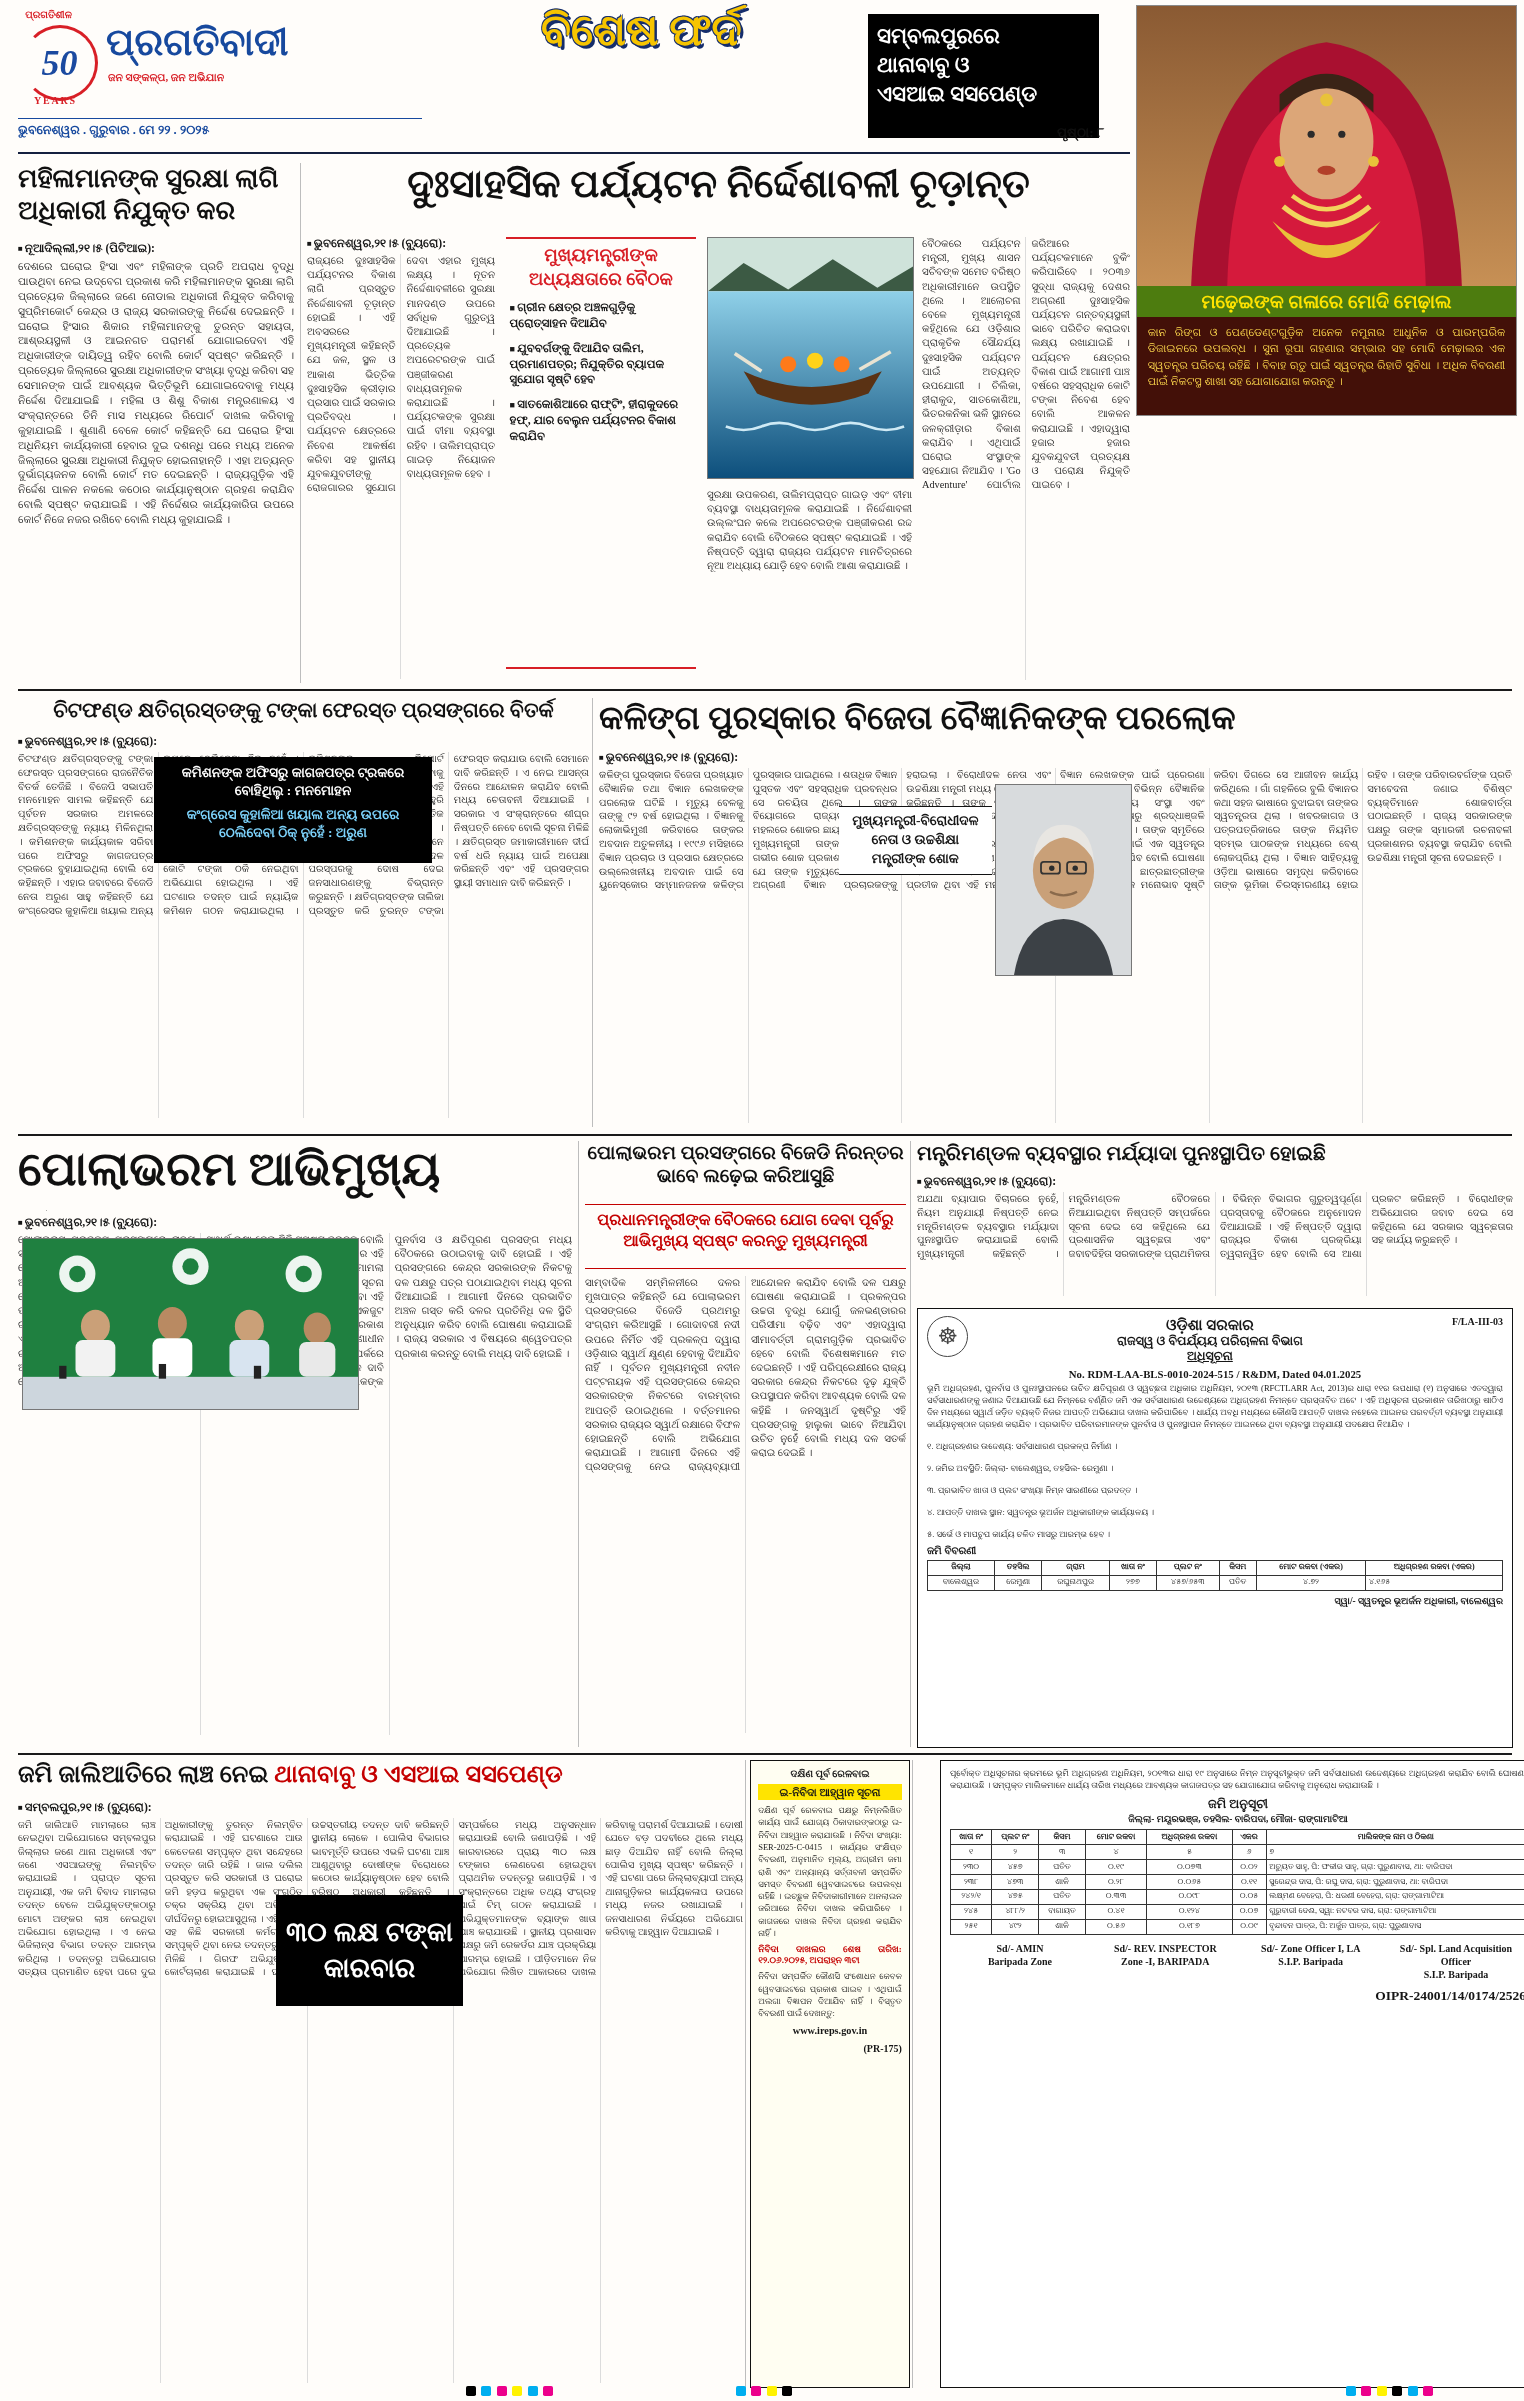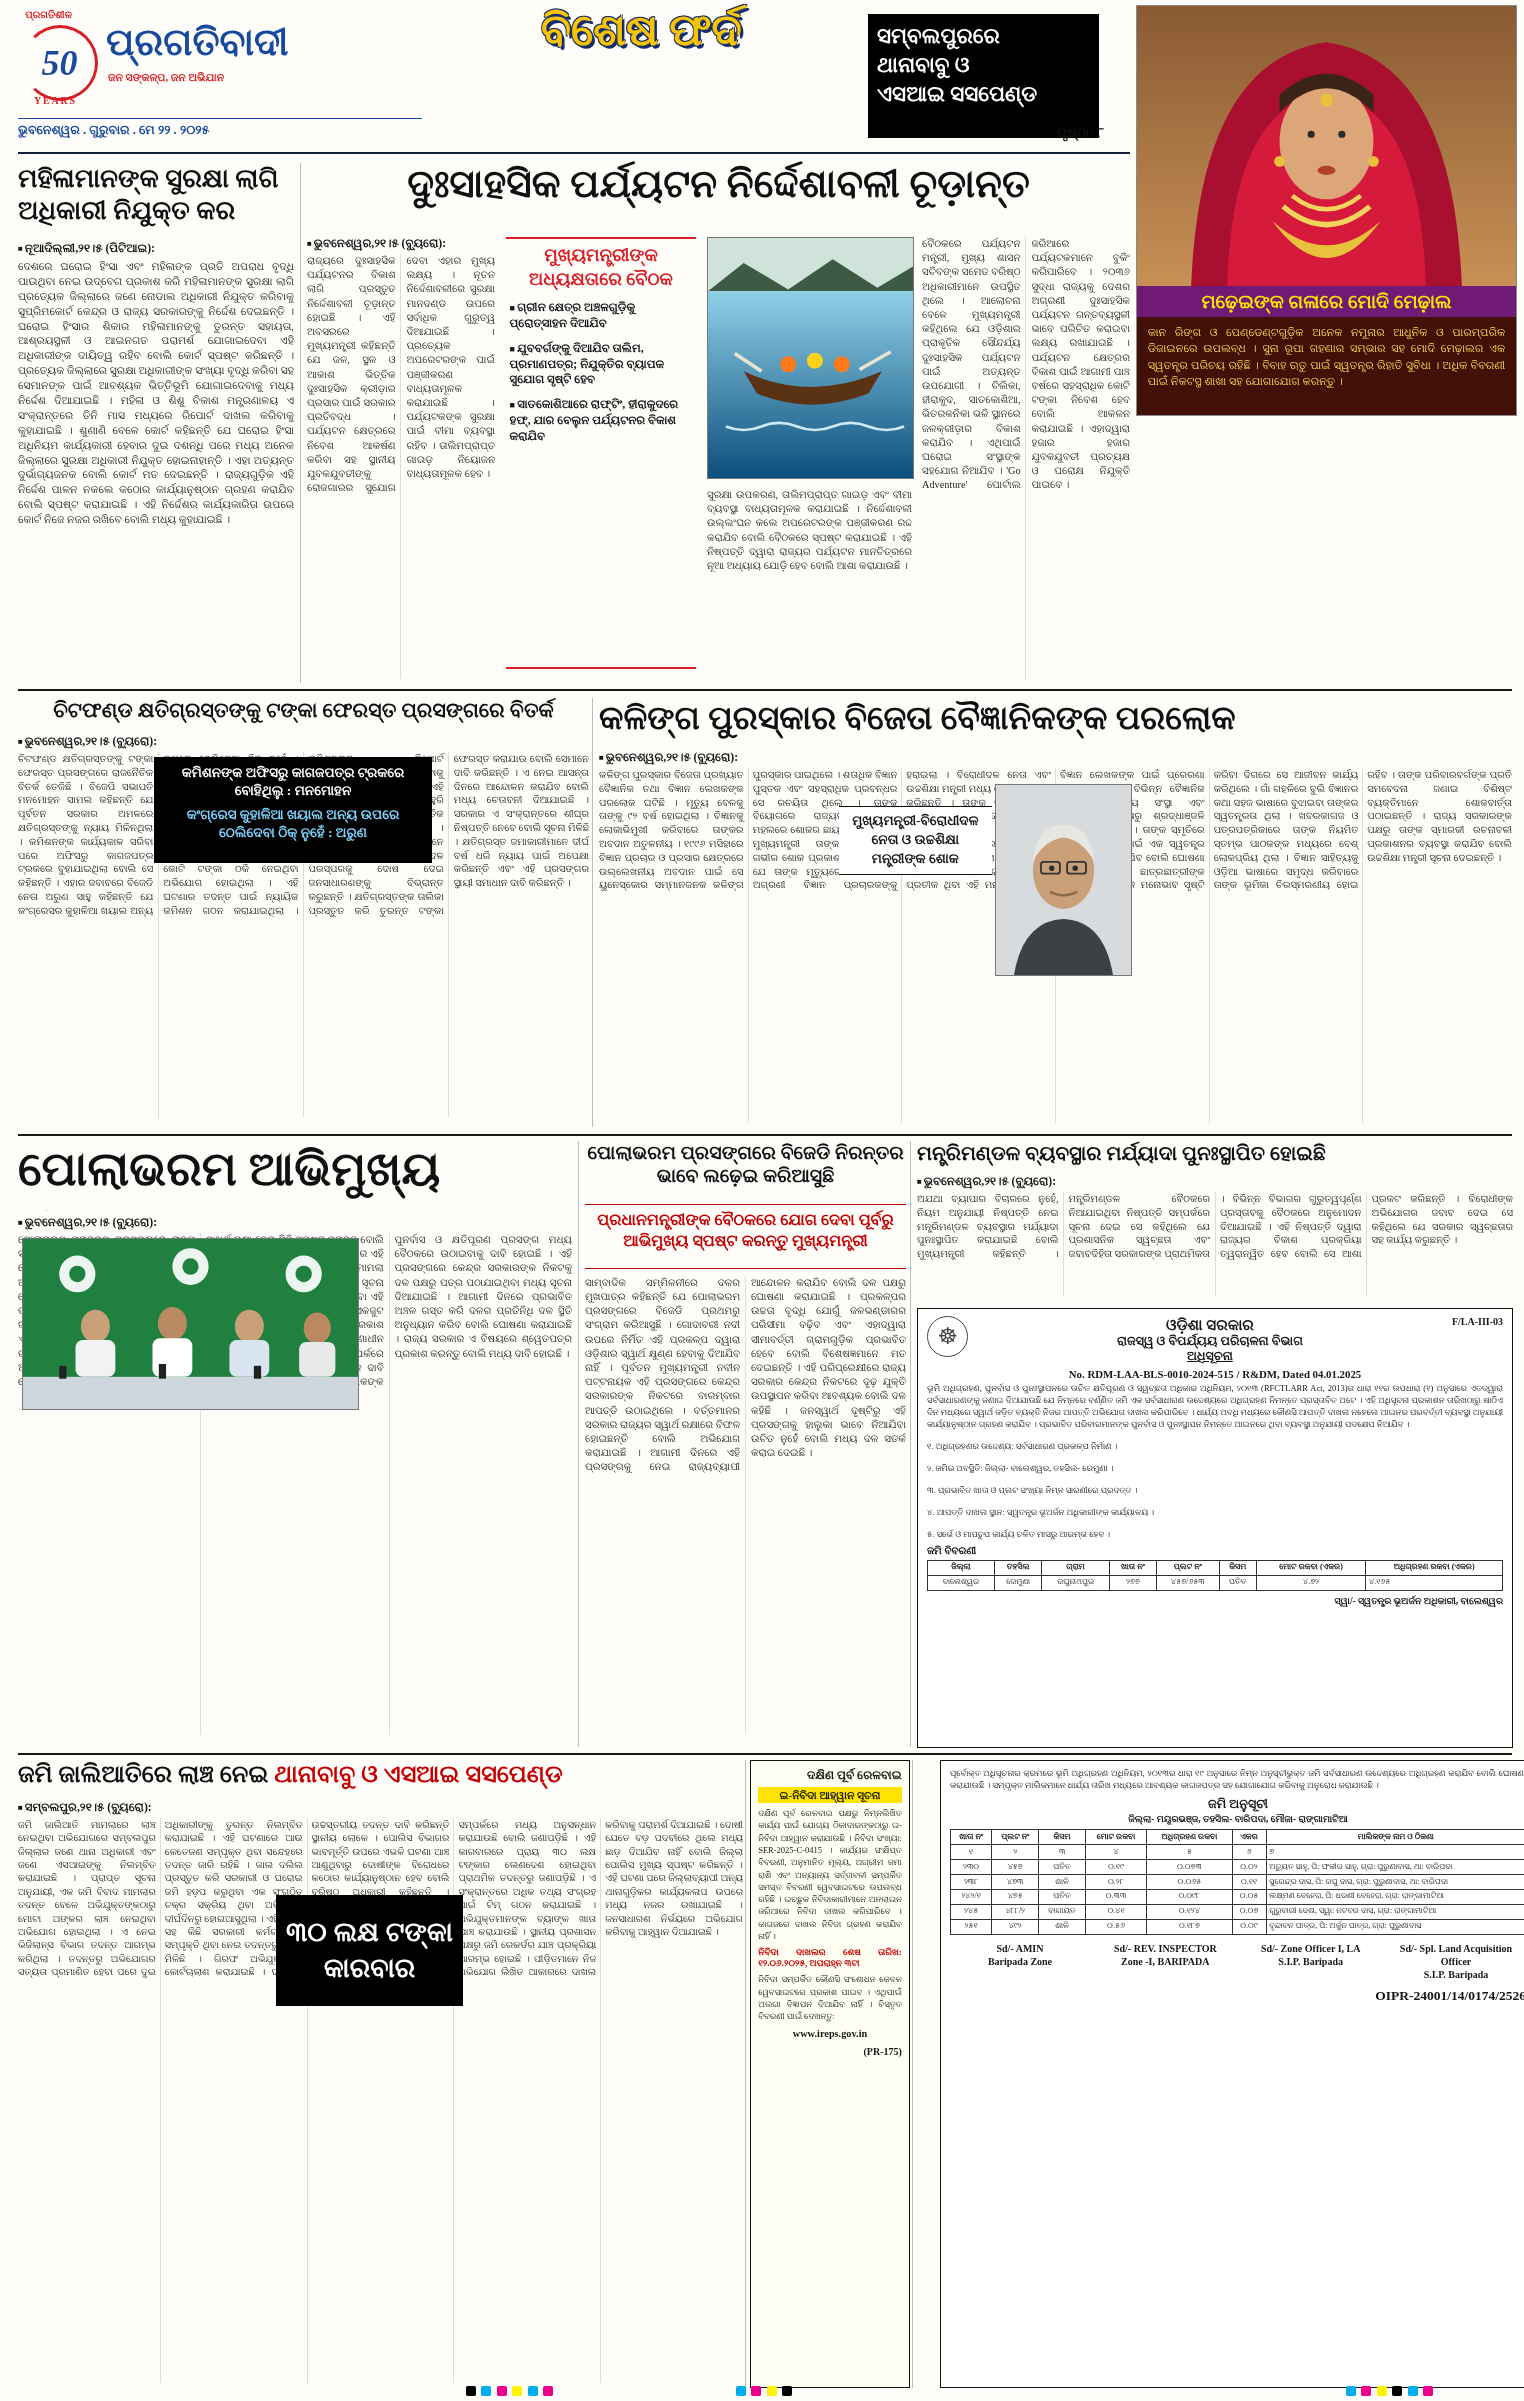--- a/index.html
+++ b/index.html
@@ -25,21 +25,21 @@
            font-size:12.6px;font-weight:bold;color:#17499e;}
   .page-title{position:absolute;left:395px;top:0px;width:457px;text-align:center;font-size:44px;font-weight:900;
               color:#f6c400;text-shadow:2.7px 2.7px 0 #152d6b,-0.9px -0.9px 0 #152d6b,0.9px -0.9px 0 #152d6b,-0.9px 0.9px 0 #152d6b;}
   .suspend-box{position:absolute;left:850px;top:9px;width:213px;height:109px;background:#000;color:#fff;
                padding:7.2px 9px;font-size:21.5px;font-weight:bold;line-height:1.35;}
   .page-no{position:absolute;left:1039px;top:120px;font-size:13.5px;font-weight:bold;color:#111;}
 
   
   .ad{position:absolute;left:1136px;top:5.4px;width:379px;height:409px;border:0.9px solid #8a8a8a;background:#431008;}
   .ad-photo{width:100%;height:280px;display:block;}
-  .ad-band{height:30.5px;background:#701a75;color:#ffe300;font-size:19px;font-weight:900;display:flex;
+  .ad-band{height:30.5px;background:#4d7c0f;color:#ffe300;font-size:19px;font-weight:900;display:flex;
            align-items:center;justify-content:center;}
   .ad-text{padding:7.2px 10.8px;color:#ffd94d;font-size:11.2px;line-height:1.45;text-align:justify;}
 
   
   .art-head{font-weight:900;color:#101010;line-height:1.22;}
   .dateline{font-size:11.7px;font-weight:bold;margin:5.4px 0 3.6px 0;}
   .dateline::before{content:"■ ";font-size:8px;vertical-align:1.8px;}
   .body-txt{font-size:10.8px;line-height:1.38;color:#1d1d1d;}
   .cols2{column-count:2;column-gap:10.8px;column-rule:0.9px solid #dcdcdc;}
   .cols3{column-count:3;column-gap:10.8px;column-rule:0.9px solid #dcdcdc;}
@@ -74,21 +74,21 @@
   table.ntab th,table.ntab td{border:0.9px solid #333;padding:1.8px 2.7px;font-size:8px;text-align:center;vertical-align:top;line-height:1.3;}
   table.ntab td:last-child{text-align:left;}
   .n-sign{text-align:right;font-weight:bold;font-size:9.4px;margin-top:5.4px;}
   .sig-row{display:flex;justify-content:space-between;gap:5.4px;margin-top:7.2px;}
   .sig-cell{flex:1;font-size:10px;font-weight:bold;white-space:pre-line;text-align:center;line-height:1.3;}
   .oipr{text-align:right;font-weight:900;font-size:13.5px;margin-top:7.2px;}
 
   
   .prbox{position:absolute;left:750px;top:1760px;width:160px;height:628px;border:1.8px solid #111;background:#fffef2;
          padding:7.2px;box-sizing:border-box;}
-  .pr-title{font-size:12px;font-weight:900;text-align:right;}
+  .pr-title{font-size:10px;font-weight:900;text-align:center;}
   .pr-sub{font-size:10.8px;font-weight:bold;text-align:center;background:#ffe400;margin:3.6px 0;padding:1.8px;}
   .pr-body{font-size:8.5px;line-height:1.45;text-align:justify;}
   .pr-red{color:#c40000;font-weight:bold;font-size:9px;margin:4.5px 0;text-align:justify;}
   .pr-site{font-size:10.3px;font-weight:900;text-align:center;margin-top:5.4px;}
   .pr-no{font-size:10px;font-weight:900;text-align:right;margin-top:7.2px;}
 
   
   .marks{position:absolute;top:2386px;display:flex;gap:5.4px;}
   .mk{width:10px;height:10px;border-radius:1.8px;}
   .mk.c{background:#00aeef;}.mk.m{background:#ec008c;}.mk.y{background:#fff200;}.mk.k{background:#000;}

